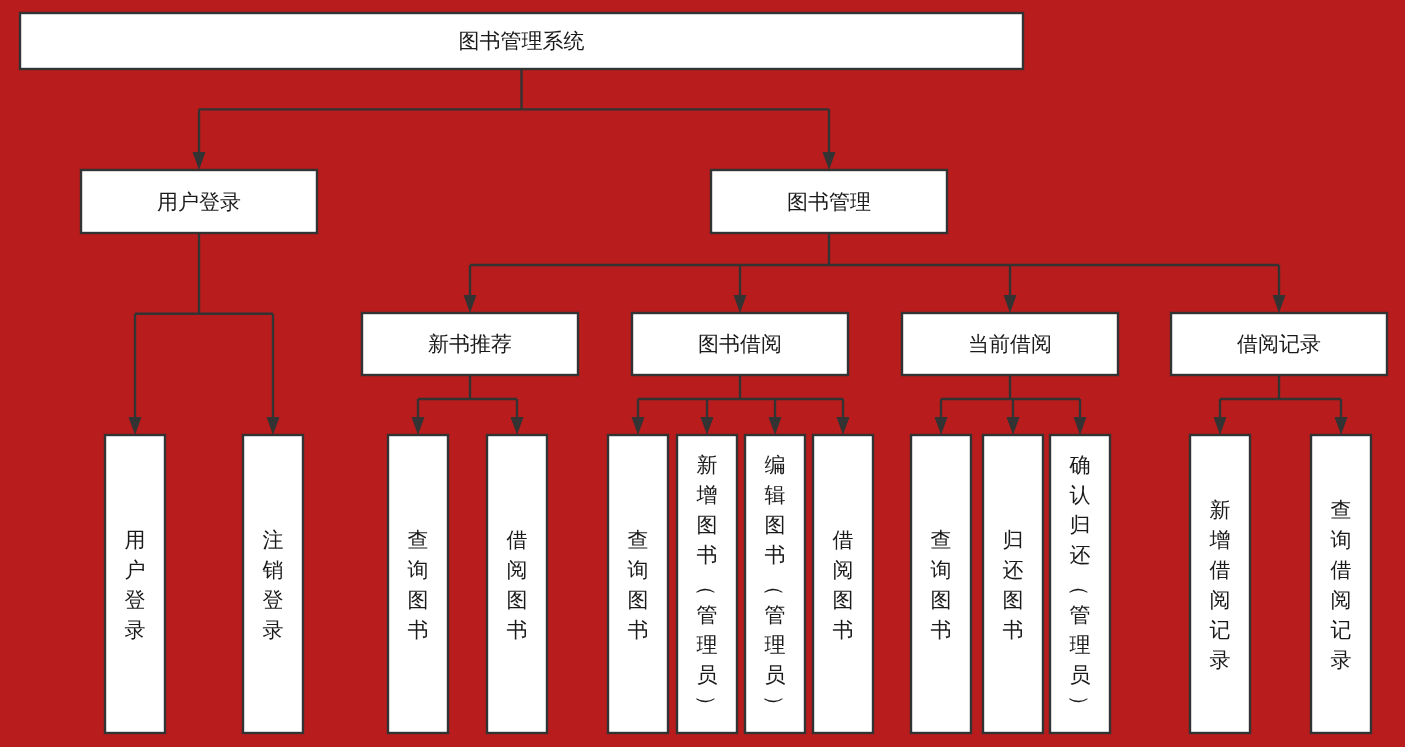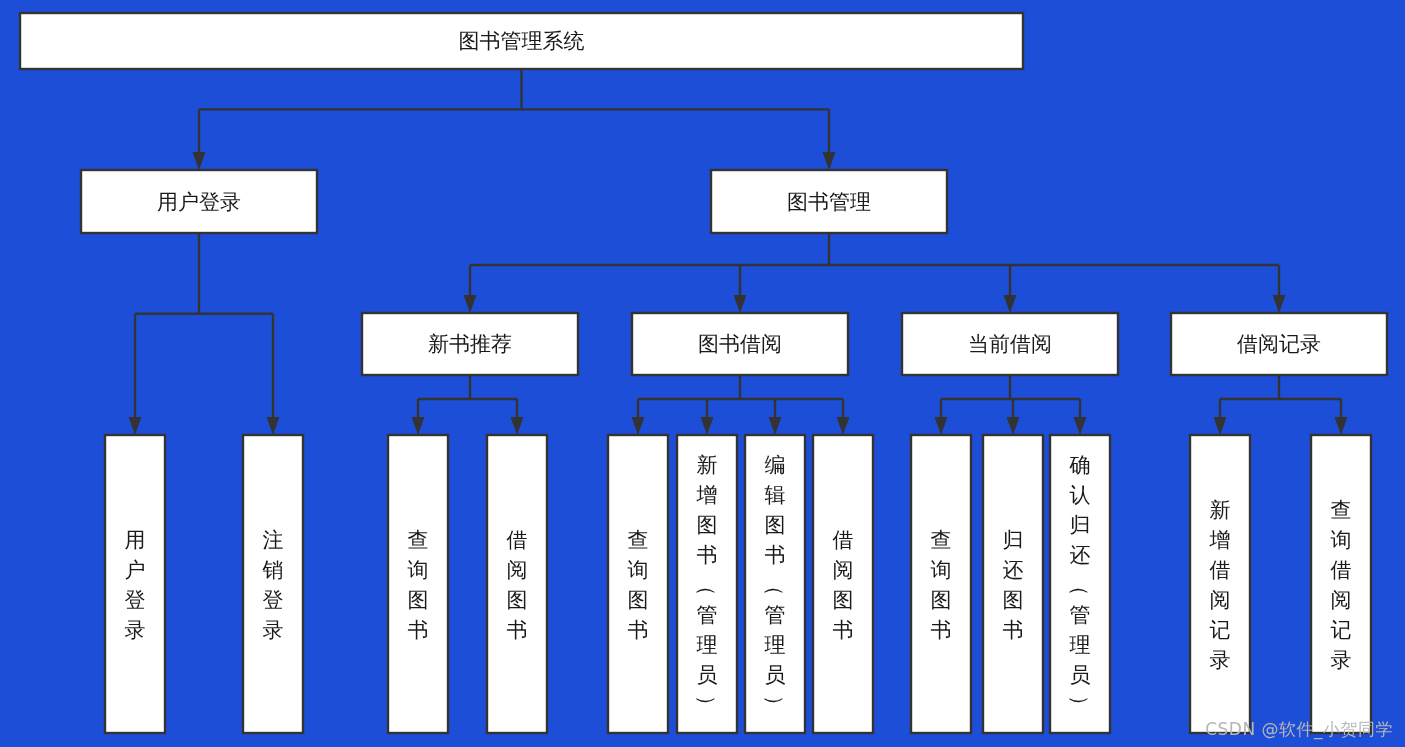--- a/index.html
+++ b/index.html
@@ -11,21 +11,21 @@
   body {
     width: 1405px;
     height: 747px;
     overflow: hidden;
     font-family: "DejaVu Sans", "Liberation Sans", sans-serif;
   }
   #diagram-root {
     position: relative;
     width: 1405px;
     height: 747px;
-    background: #1d4ed8;
+    background: #b91c1c;
   }
   svg#flowchart {
     position: absolute;
     left: 0;
     top: 0;
     width: 1405px;
     height: 747px;
     display: block;
   }
   .node-rect {
@@ -274,14 +274,13 @@
           <text x="1341" y="517.4" class="node-label-v">查</text>
           <text x="1341" y="547.4" class="node-label-v">询</text>
           <text x="1341" y="577.4" class="node-label-v">借</text>
           <text x="1341" y="607.4" class="node-label-v">阅</text>
           <text x="1341" y="637.4" class="node-label-v">记</text>
           <text x="1341" y="667.4" class="node-label-v">录</text>
           <title>查询借阅记录</title>
         </g>
       </g>
   </svg>
-  <div class="watermark">CSDN @软件_小贺同学</div>
 </div>
 
 </body></html>

